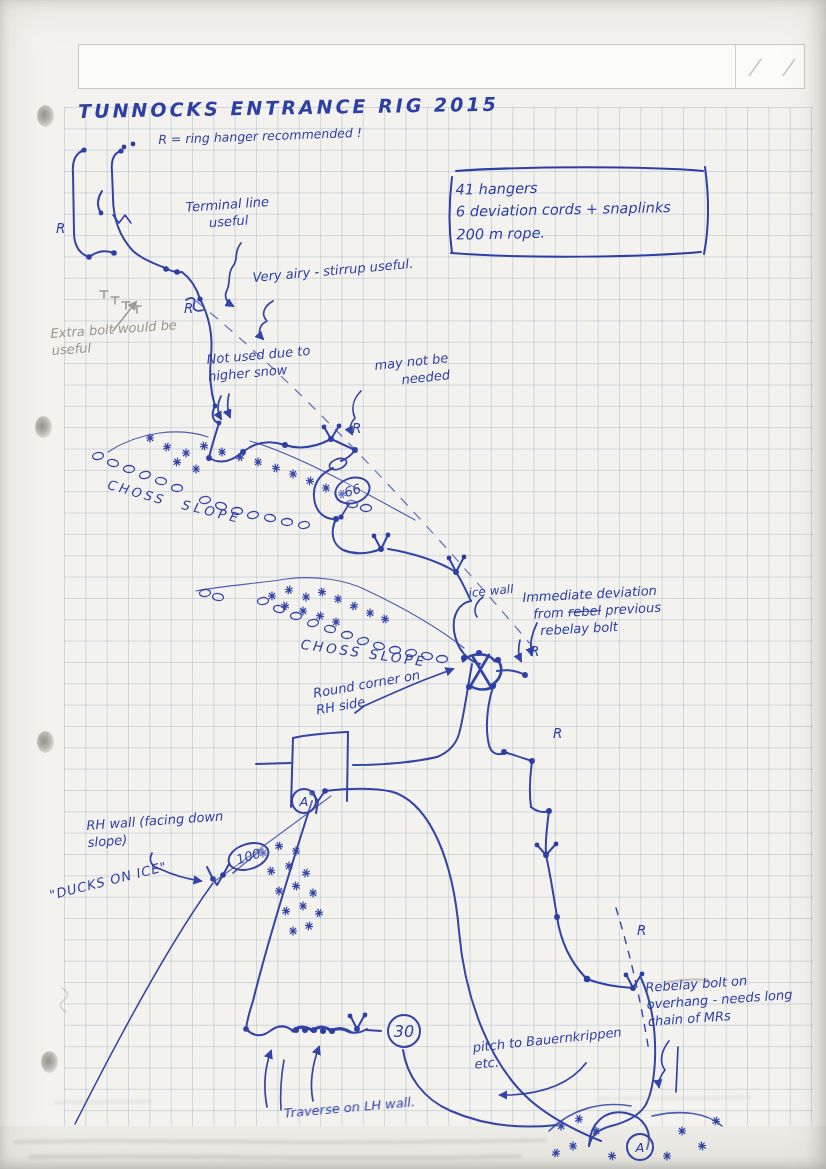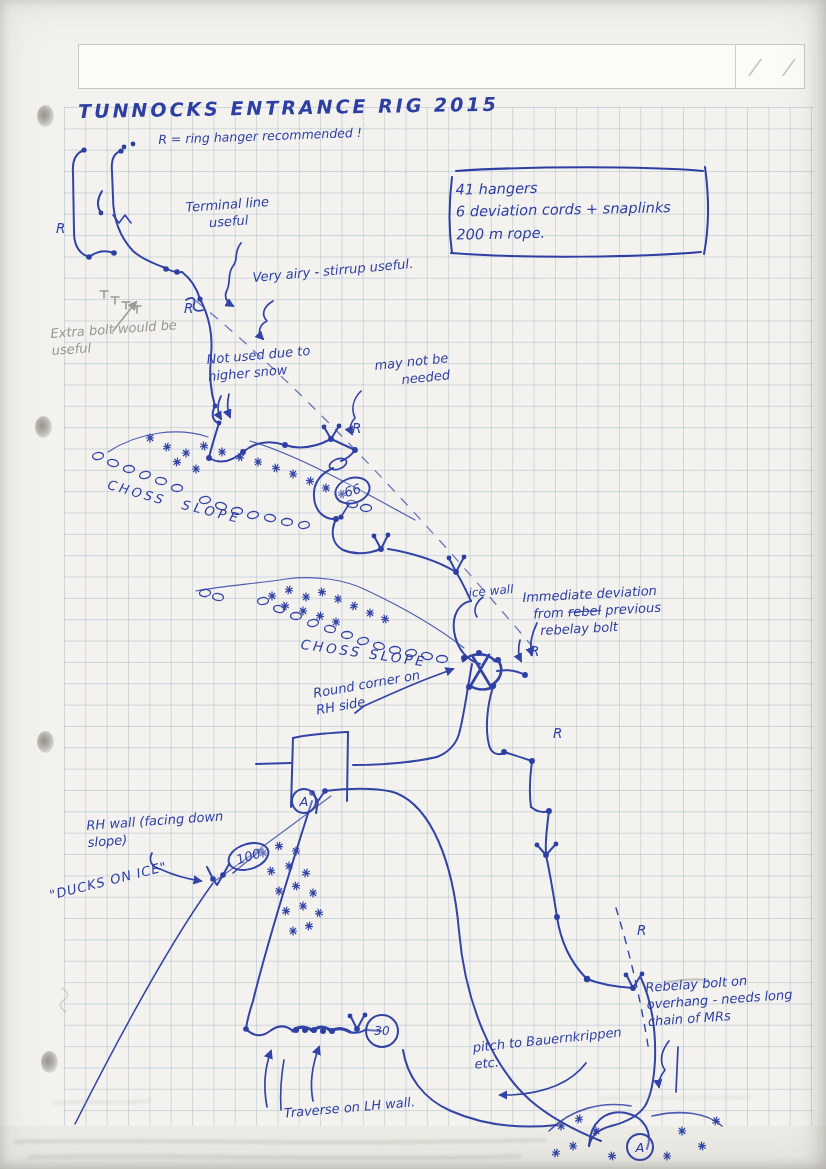--- a/index.html
+++ b/index.html
@@ -413,16 +413,16 @@
   <span class="rlab" style="left:56px;top:220px;">R</span>
   <span class="rlab" style="left:184px;top:300px;">R</span>
   <span class="rlab" style="left:352px;top:420px;">R</span>
   <span class="rlab" style="left:530px;top:643px;">R</span>
   <span class="rlab" style="left:553px;top:725px;">R</span>
   <span class="rlab" style="left:637px;top:922px;">R</span>
 
   <div class="marker" style="left:334px;top:477px;width:37px;height:27px;transform:rotate(-18deg);">66</div>
   <div class="marker" style="left:291px;top:788px;width:26px;height:26px;">A</div>
   <div class="marker" style="left:227px;top:843px;width:43px;height:27px;transform:rotate(-18deg);">100</div>
-  <div class="marker" style="left:365px;top:1014px;width:34px;height:34px;font-size:12px;border-width:2.5px;">30</div>
+  <div class="marker" style="left:387px;top:1014px;width:34px;height:34px;font-size:16px;border-width:2.5px;">30</div>
   <div class="marker" style="left:626px;top:1133px;width:28px;height:28px;">A</div>
 
 </div>
 
 </body></html>

